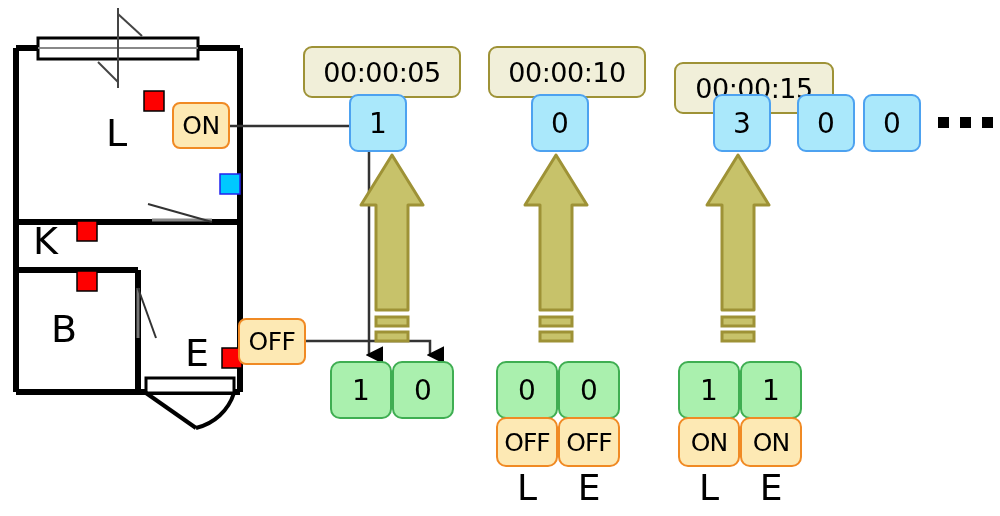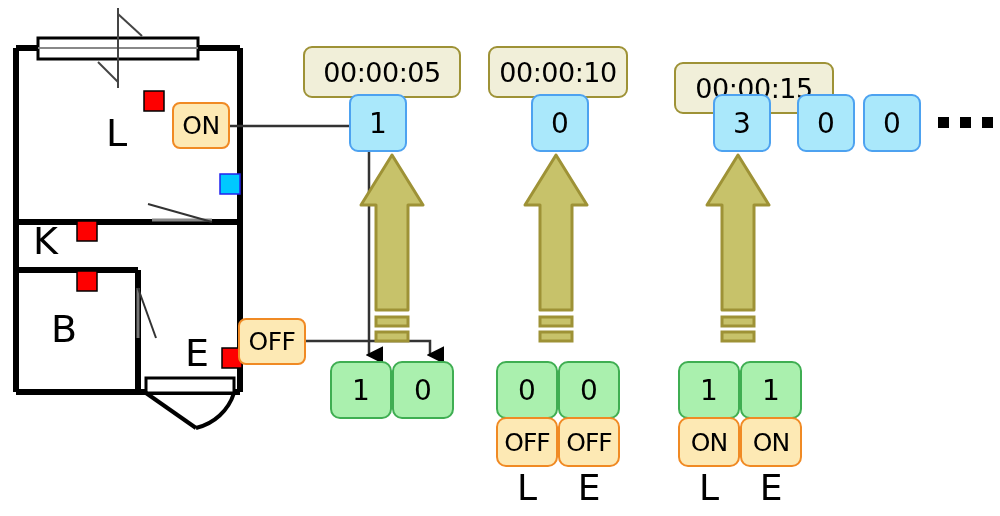--- a/index.html
+++ b/index.html
@@ -144,21 +144,21 @@
     </g>
 
     <g>
       <path d="M738,155 L769,205 L754,205 L754,310 L722,310 L722,205 L707,205 Z" fill="#c7c26a" stroke="#9e9236" stroke-width="3" stroke-linejoin="round"></path>
       <rect x="722" y="317" width="32" height="9" fill="#c7c26a" stroke="#9e9236" stroke-width="3"></rect>
       <rect x="722" y="332" width="32" height="9" fill="#c7c26a" stroke="#9e9236" stroke-width="3"></rect>
     </g>
   </svg>
 
   <div class="tsbox" style="left:303px;top:32px;width:158px;">00:00:05</div>
-  <div class="tsbox" style="left:488px;top:32px;width:140px;">00:00:10</div>
+  <div class="tsbox" style="left:488px;top:32px;width:158px;">00:00:10</div>
   <div class="tsbox" style="left:674px;top:48px;width:160px;">00:00:15</div>
 
   <div class="bluebox" style="left:349px;top:94px;">1</div>
   <div class="bluebox" style="left:531px;top:94px;">0</div>
   <div class="bluebox" style="left:713px;top:94px;">3</div>
   <div class="bluebox" style="left:797px;top:94px;">0</div>
   <div class="bluebox" style="left:863px;top:94px;">0</div>
 
   <div class="ellipsis" style="left:938px;top:117px;">
     <span></span>

